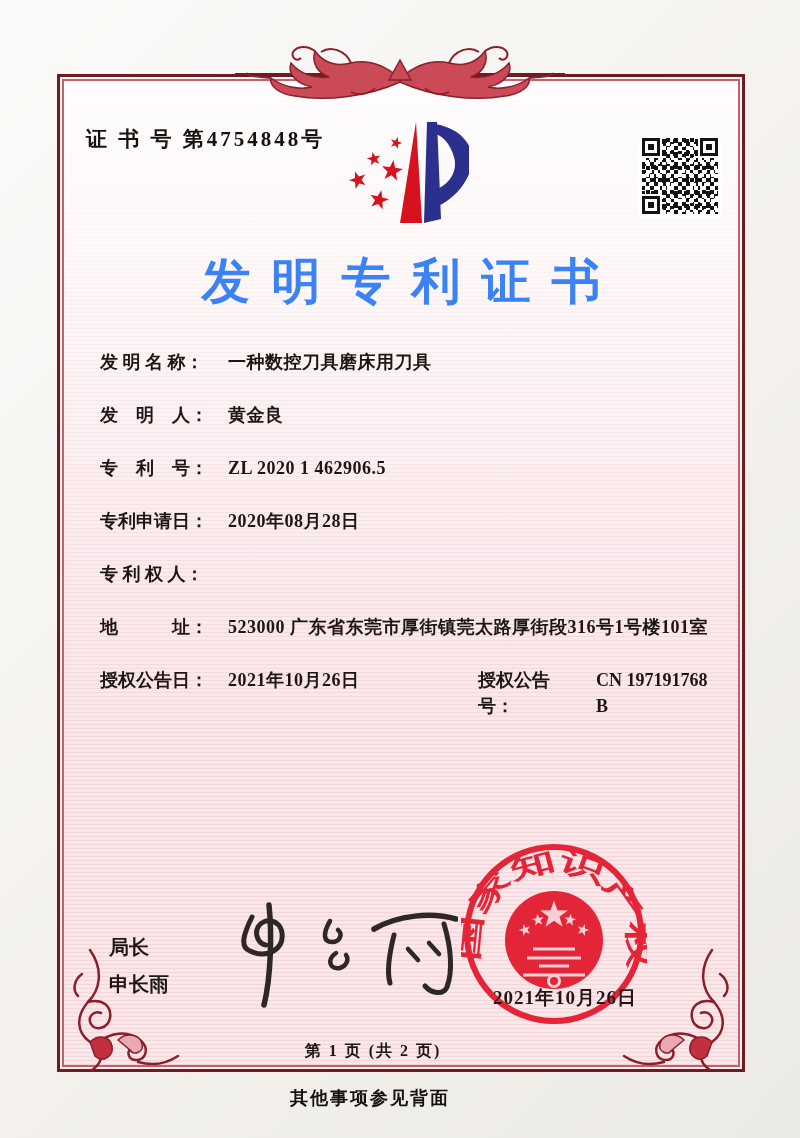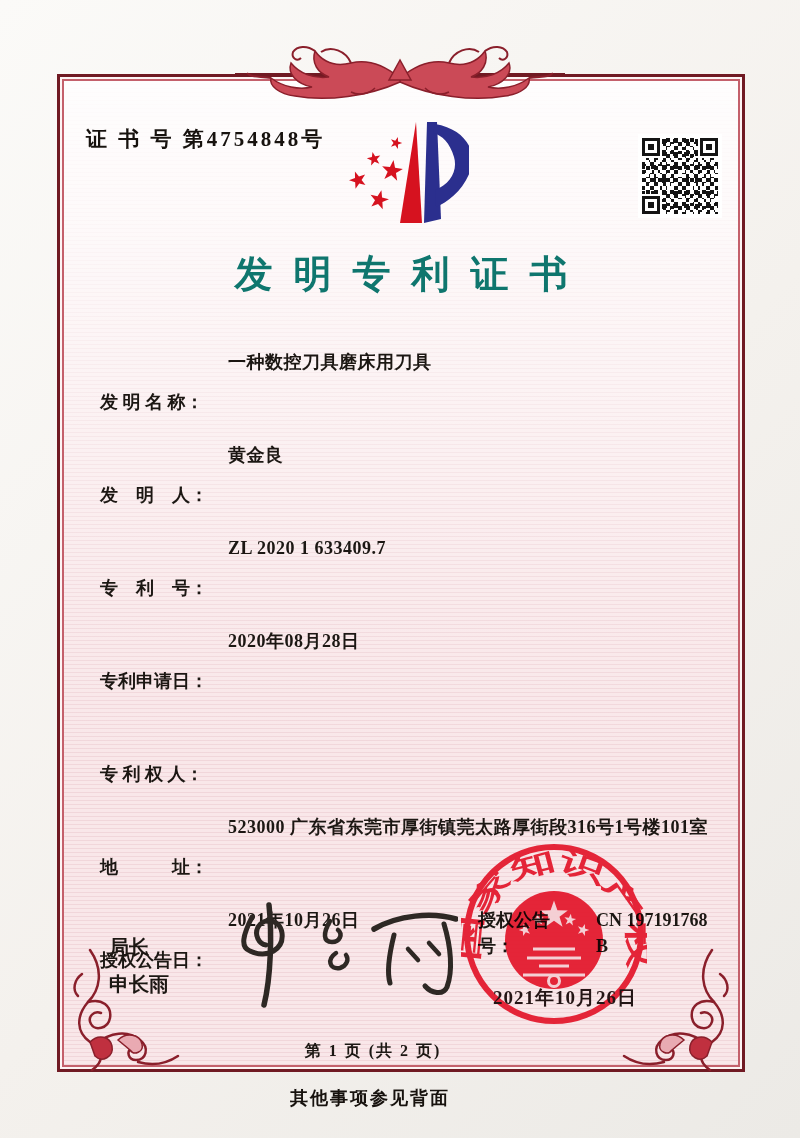--- a/index.html
+++ b/index.html
@@ -22,25 +22,25 @@
   .frame .light{
     position:absolute;inset:4px;
     background:linear-gradient(180deg,rgba(255,255,255,.92) 0%,rgba(255,255,255,.78) 14%,rgba(255,255,255,.45) 34%,rgba(255,255,255,.12) 55%,rgba(255,255,255,0) 70%);
   }
   .content{position:absolute;inset:0;z-index:3;}
   .cert-no{position:absolute;left:26px;top:48px;font-size:21px;font-weight:700;letter-spacing:3px;color:#17120e;}
   .logo{position:absolute;left:279px;top:42px;width:130px;height:112px;}
   .qr{position:absolute;left:578px;top:57px;width:84px;height:84px;}
   .title{
     position:absolute;left:0;right:0;top:172px;margin:0;text-align:center;
-    font-size:38px;font-weight:700;letter-spacing:21px;text-indent:21px;color:#0f766e;
+    font-size:49px;font-weight:700;letter-spacing:21px;text-indent:21px;color:#3b82f6;
   }
   .fields{position:absolute;left:40px;top:272px;right:30px;font-size:18px;font-weight:600;}
   .frow{display:flex;align-items:flex-start;margin-bottom:27px;line-height:26px;}
-  .flabel{flex:none;width:128px;white-space:pre;margin-top:40px;}
+  .flabel{flex:none;width:128px;white-space:pre;}
   .fvalue{flex:none;letter-spacing:.5px;}
   .fvalue.addr{max-width:488px;white-space:normal;text-align:right;}
   .grow{position:relative;margin-bottom:0;}
   .g2{position:absolute;left:378px;top:0;display:flex;gap:20px;}
   .paras{position:absolute;left:38px;top:596px;width:618px;font-size:17.5px;line-height:33px;font-weight:600;color:#17120e;text-align:justify;}
   .paras p{margin:0;text-indent:2em;}
   .signer{position:absolute;left:49px;top:852px;font-size:20px;font-weight:700;line-height:37px;}
   .signature{position:absolute;left:158px;top:816px;width:240px;height:120px;}
   .seal{position:absolute;left:401px;top:764px;width:186px;height:186px;mix-blend-mode:multiply;opacity:.94;}
   .seal-date{position:absolute;left:433px;top:908px;font-size:19px;font-weight:700;letter-spacing:1px;color:#241515;}
@@ -126,21 +126,21 @@
         <div class="frow">
           <span class="flabel">发 明 名 称：</span>
           <span class="fvalue">一种数控刀具磨床用刀具</span>
         </div>
         <div class="frow">
           <span class="flabel">发　明　人：</span>
           <span class="fvalue">黄金良</span>
         </div>
         <div class="frow">
           <span class="flabel">专　利　号：</span>
-          <span class="fvalue">ZL 2020 1 633409.7</span>
+          <span class="fvalue">ZL 2020 1 462906.5</span>
         </div>
         <div class="frow">
           <span class="flabel">专利申请日：</span>
           <span class="fvalue">2020年08月28日</span>
         </div>
         <div class="frow">
           <span class="flabel">专 利 权 人：</span>
         </div>
         <div class="frow">
           <span class="flabel">地　　　址：</span>

